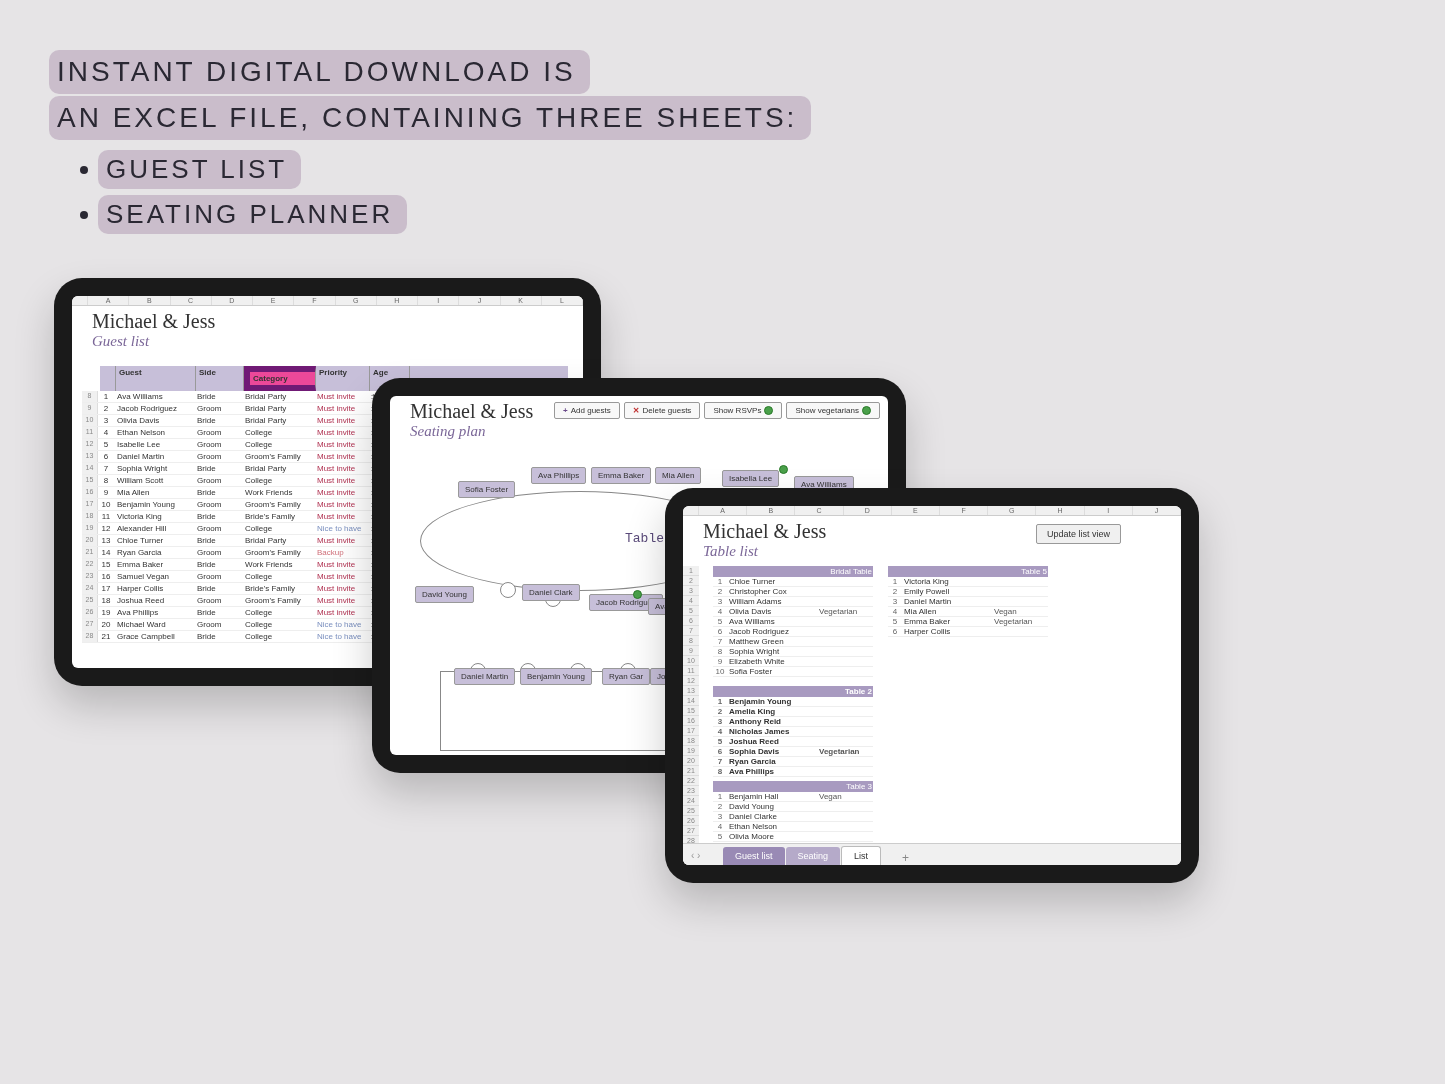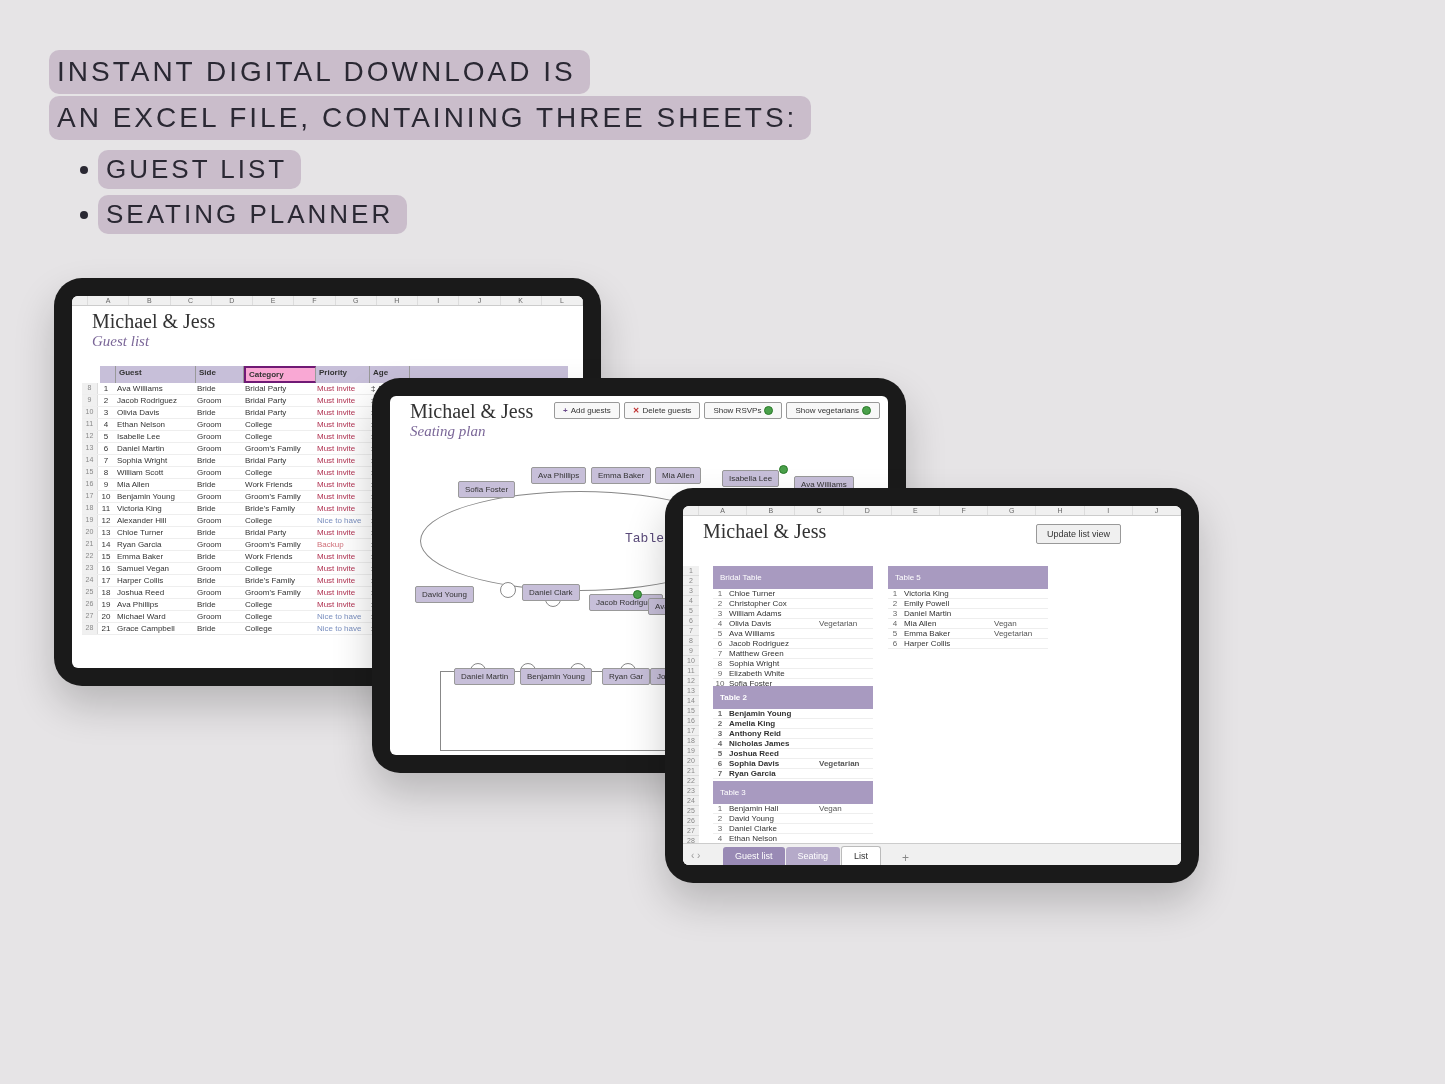--- a/index.html
+++ b/index.html
@@ -26,34 +26,34 @@
 .gcol3{width:48px}
 .gcol4{width:72px}
 .gcol5{width:54px}
 .gcol6{width:40px}
 .glrow{display:flex;font-size:8px;margin:0 3px 0 10px;border-bottom:1px solid #eee}
 .rnum{width:16px;background:#f0f0f0;text-align:center;color:#888;font-size:7px;padding:1px;border-right:1px solid #ddd}
 .glrow span{padding:1px 3px}
 .must{color:#b03050}
 .backup{color:#d0707a}
 .nice{color:#7a8fbf}
-.catsel{border:2px solid #701a75;background:#f9a8d4}
+.catsel{border:6px solid #701a75;background:#ec4899}
 .btnrow{position:absolute;right:8px;top:6px;display:flex;gap:4px}
 .btn{font-size:8px;border:1px solid #999;background:#f8f8f8;padding:3px 8px;border-radius:2px;display:flex;align-items:center;gap:3px}
 .plus{color:#6a4a8a;font-weight:bold}
 .xr{color:#c03030;font-weight:bold}
 .gdot{width:9px;height:9px;background:#4aa04a;border-radius:50%;border:1px solid #2a7a2a}
 .nametag{position:absolute;background:#c7bfd9;border:1px solid #999;font-size:8px;padding:3px 6px;border-radius:2px}
 .oval{position:absolute;left:30px;top:95px;width:320px;height:100px;border:1px solid #888;border-radius:50%/50%;background:#fff}
 .rect{position:absolute;left:50px;top:275px;width:280px;height:80px;border:1px solid #888;background:#fff}
 .chair{position:absolute;width:16px;height:16px;border:1px solid #888;border-radius:50%;background:#fff}
 .tlbl{position:absolute;font-family:Liberation Mono, monospace;font-size:13px;color:#5a4a7a}
 .updbtn{position:absolute;right:60px;top:18px;font-size:9px;border:1px solid #999;background:#f0f0f0;padding:4px 10px;border-radius:2px}
 .tltable{position:absolute;font-size:8px}
-.tlhead{background:#a89ac0;color:#fff;text-align:left;padding:7px;font-size:8px}
+.tlhead{background:#a89ac0;color:#fff;text-align:right;padding:1px;font-size:8px}
 .tlrow{display:flex;border-bottom:1px solid #eee}
 .tlrow .n{width:14px;text-align:center;color:#666}
 .tlrow .nm{width:90px;padding:0 2px}
 .tlrow .dt{width:55px;padding:0 2px;color:#555}
 .rnums{position:absolute;left:0;top:60px;width:16px;background:#f0f0f0;font-size:7px;color:#888;text-align:center}
 .rnums div{border-bottom:1px solid #ddd;height:10px;line-height:10px}
 .tabbar{position:absolute;bottom:0;left:0;right:0;height:22px;background:#f0f0f0;display:flex;align-items:flex-end;padding-left:40px;gap:1px;border-top:1px solid #ccc}
 .tab{font-size:9px;padding:4px 12px;background:#998ab5;color:#fff;border-radius:3px 3px 0 0}
 .tab.act{background:#fff;color:#333;border:1px solid #bbb;border-bottom:none}
 .tab.mid{background:#b5aac9}
@@ -361,20 +361,21 @@
         <span>C</span>
         <span>D</span>
         <span>E</span>
         <span>F</span>
         <span>G</span>
         <span>H</span>
         <span>I</span>
         <span>J</span>
   </div>
   <div class="title">Michael &amp; Jess</div>
+  <div class="sub">Table list</div>
   <div class="updbtn">Update list view</div>
   <div class="rnums" id="rnums3">
         <div>1</div>
         <div>2</div>
         <div>3</div>
         <div>4</div>
         <div>5</div>
         <div>6</div>
         <div>7</div>
         <div>8</div>

